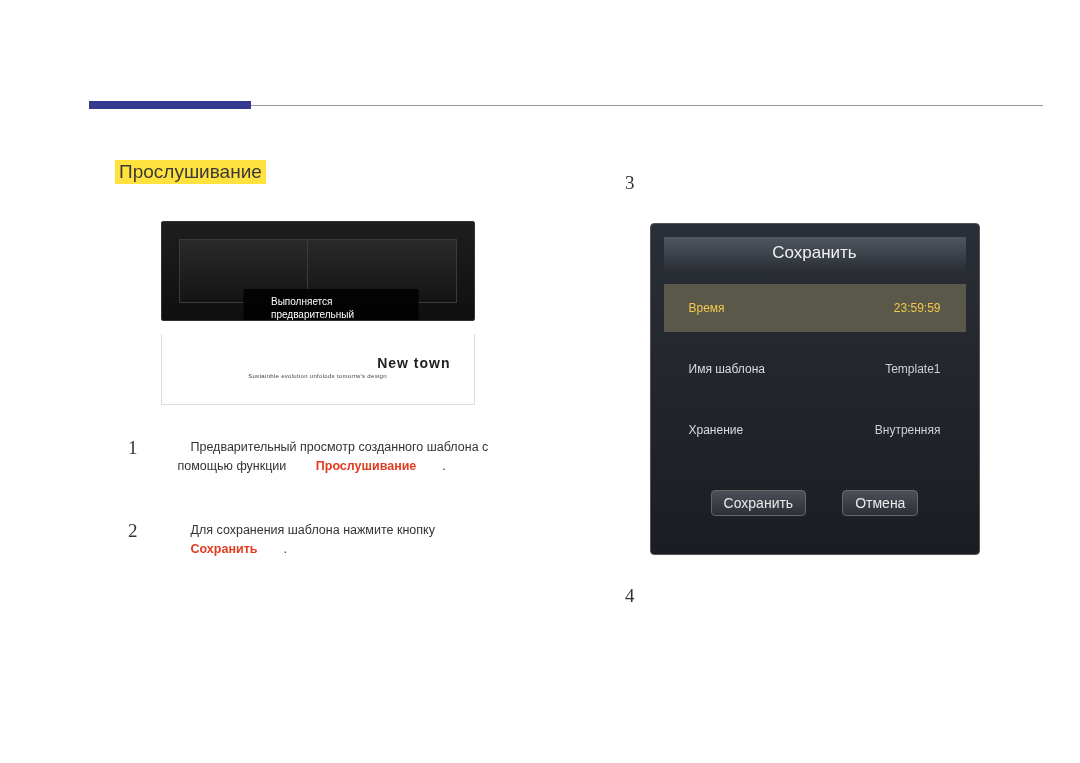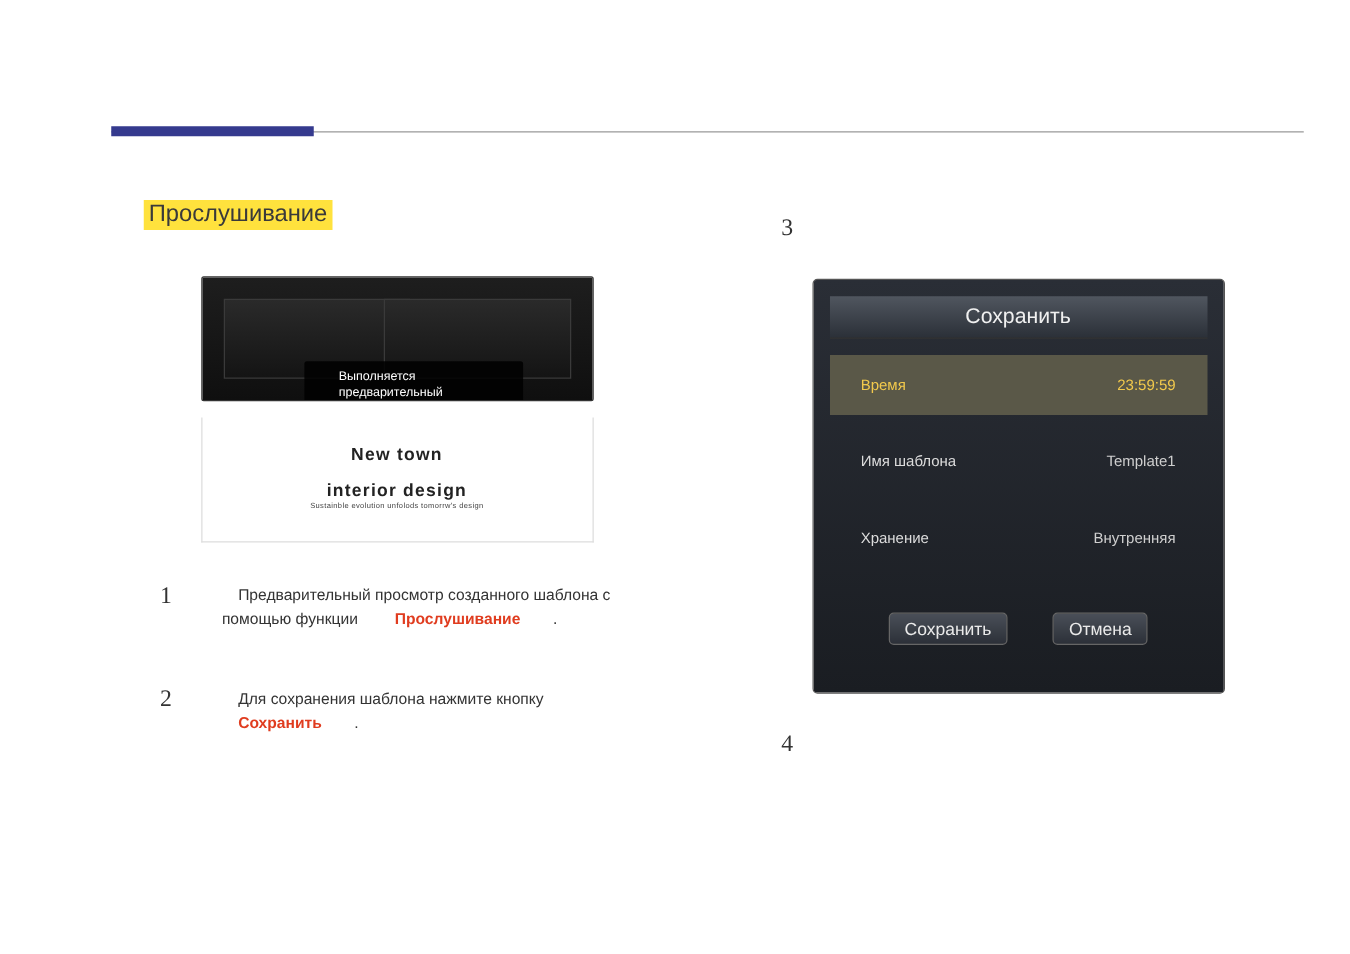--- a/index.html
+++ b/index.html
@@ -93,20 +93,21 @@
       border-top: none;
       padding: 8px 10px 12px;
       text-align: center;
     }
     .pb-title {
       font-size: 14px;
       font-weight: bold;
       color: #222;
       margin-bottom: 2px;
       letter-spacing: 1px;
+      text-align: right;
     }
     .pb-sub {
       font-size: 6px;
       color: #444;
       margin-top: 2px;
       letter-spacing: 0.3px;
     }
 
     
     .dialog {
@@ -189,21 +190,20 @@
     <div class="section-title">Прослушивание</div>
 
     <div class="preview-wrap">
       <div class="preview-top">
         <div class="preview-top-left"></div>
         <div class="preview-top-right"></div>
         <div class="preview-msg">Выполняется предварительный просмотр шаблонов. Шаблон исчезнет через 20 с.</div>
       </div>
       <div class="preview-bottom">
         <div class="pb-title">New town</div>
-        <div class="pb-title">interior design</div>
         <div class="pb-sub">Sustainble evolution unfolods tomorrw's design</div>
       </div>
     </div>
 
     <div class="step">
       <div class="step-num">1</div>
       <div class="step-body">
         <span>Предварительный просмотр созданного шаблона с помощью функции </span><span class="kw">Прослушивание</span><span>.</span>
       </div>
     </div>

